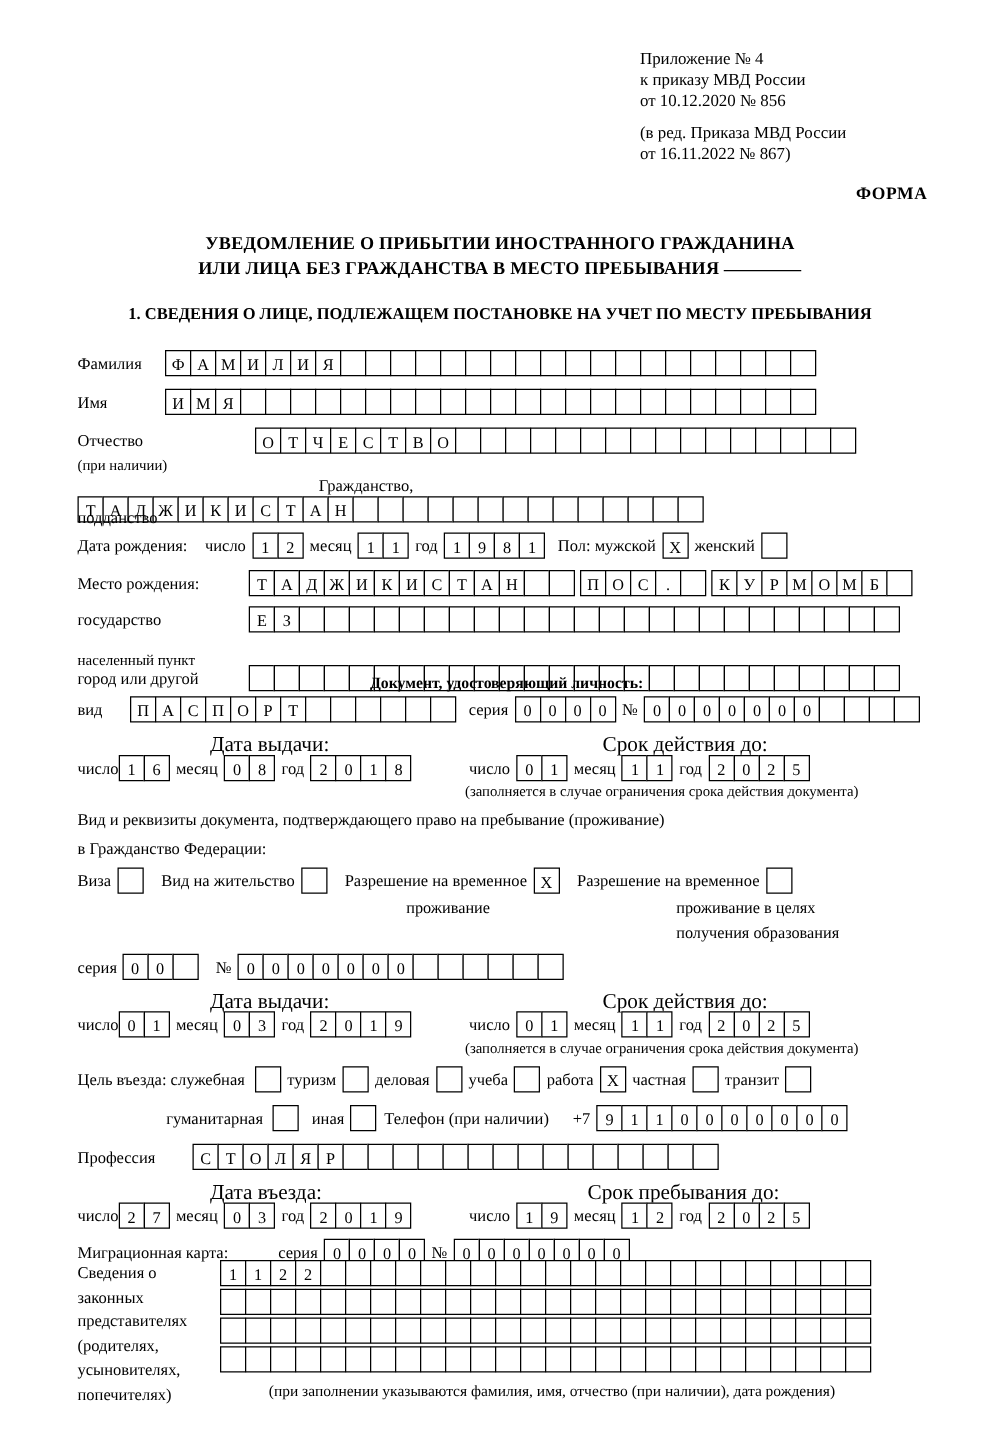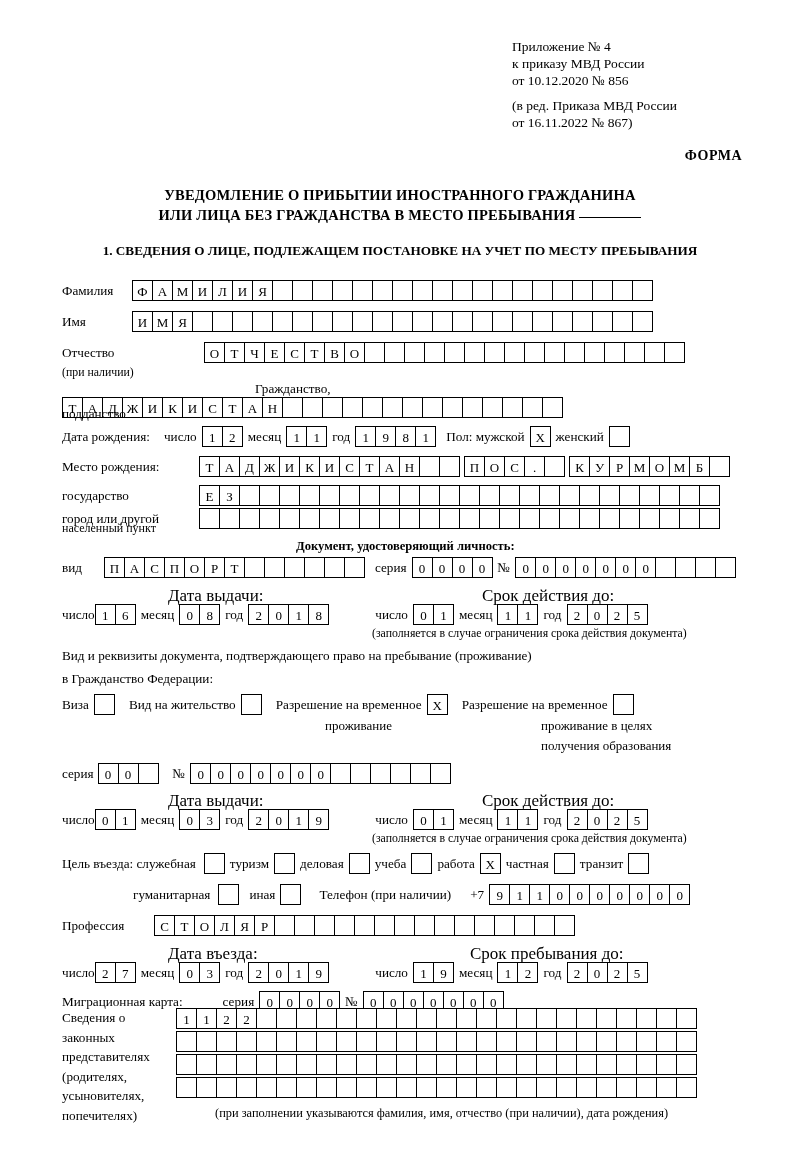--- a/index.html
+++ b/index.html
@@ -361,21 +361,21 @@
         <span class="cell"></span>
         <span class="cell"></span>
         <span class="cell"></span>
         <span class="cell"></span>
         <span class="cell"></span>
         <span class="cell"></span>
         <span class="cell"></span>
         <span class="cell"></span>
       </span>
   </div>
-  <div class="row" style="top:508px; left:62px;">
+  <div class="row" style="top:532px; left:62px;">
     <span class="lbl" style="width:137px;">город или другой</span>
     <span class="cells" id="cells-bp-line3">
         <span class="cell"></span>
         <span class="cell"></span>
         <span class="cell"></span>
         <span class="cell"></span>
         <span class="cell"></span>
         <span class="cell"></span>
         <span class="cell"></span>
         <span class="cell"></span>
@@ -587,21 +587,21 @@
     <span class="box" id="box-purpose-4"></span>
     <span class="mini-label">транзит</span>
     <span class="box" id="box-purpose-5"></span>
   </div>
 
   <div class="row" style="top:884px; left:133px;">
     <span class="lbl">гуманитарная</span>
     <span class="box" style="margin-left:8px;" id="box-humanitarian"></span>
     <span class="mini-label" style="margin-left:10px;">иная</span>
     <span class="box" id="box-other"></span>
-    <span class="mini-label" style="margin-left:18px;">Телефон (при наличии)</span>
+    <span class="mini-label" style="margin-left:6px;">Телефон (при наличии)</span>
     <span class="mini-label" style="margin-left:14px;">+7</span>
     <span class="cells" id="cells-phone">
         <span class="cell">9</span>
         <span class="cell">1</span>
         <span class="cell">1</span>
         <span class="cell">0</span>
         <span class="cell">0</span>
         <span class="cell">0</span>
         <span class="cell">0</span>
         <span class="cell">0</span>

